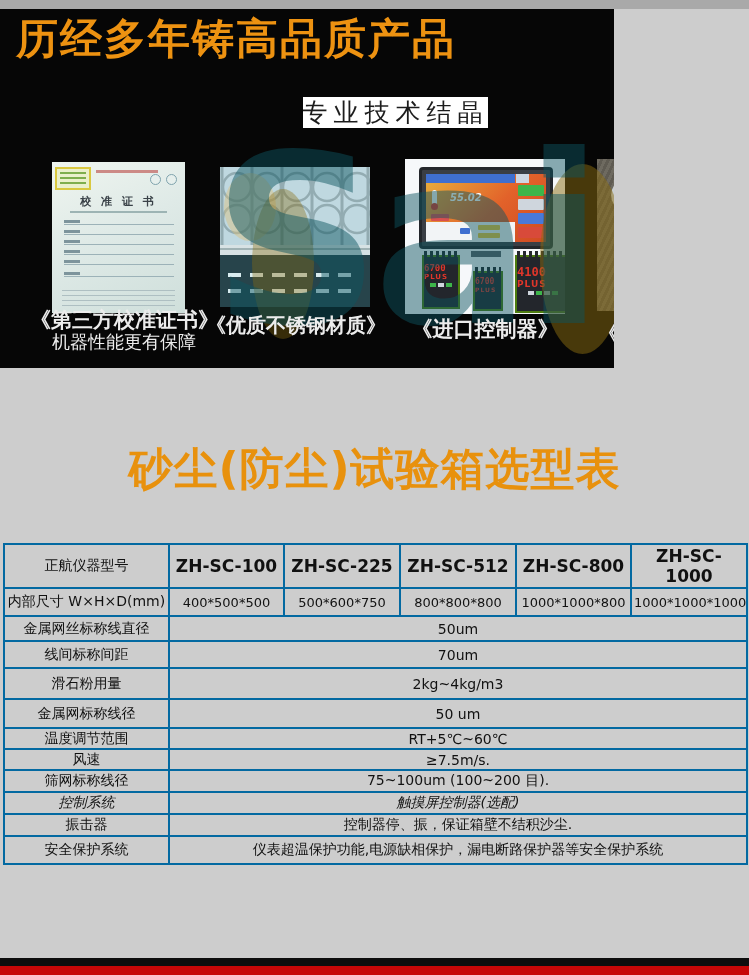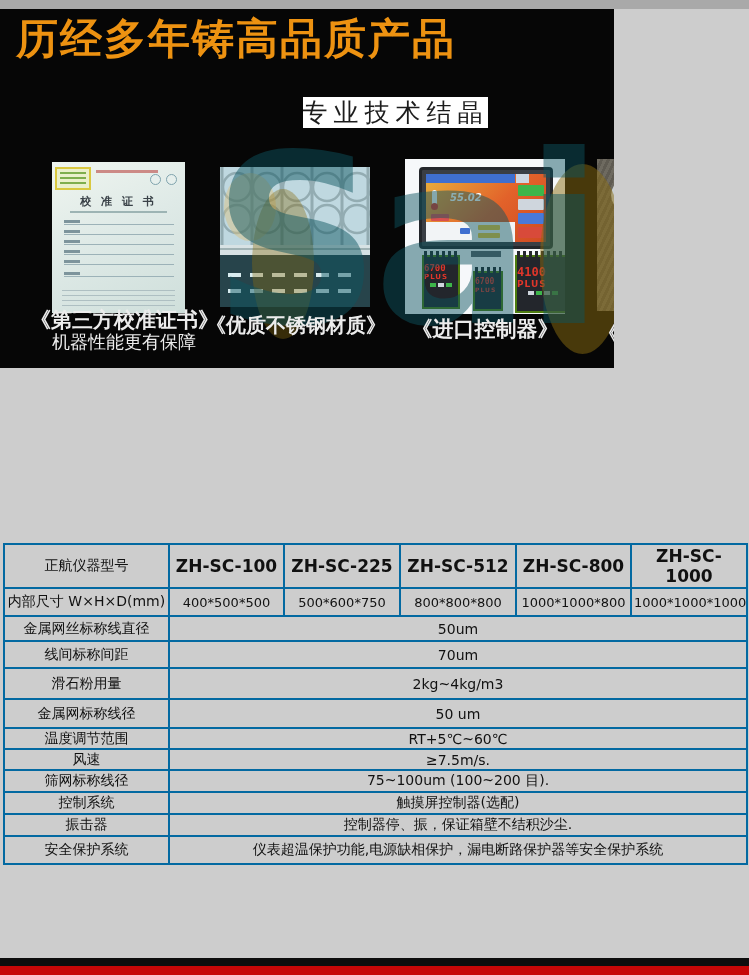--- a/index.html
+++ b/index.html
@@ -86,21 +86,21 @@
   td.szv { font-size:13px; }
   tr.rH  td { height:44px; }
   tr.r2  td { height:28px; }
   tr.r3  td { height:25px; }
   tr.r4  td { height:27px; }
   tr.r5  td { height:31px; }
   tr.r6  td { height:29px; }
   tr.r7  td { height:21px; }
   tr.r8  td { height:21px; }
   tr.r9  td { height:22px; }
-  tr.r10 td { height:22px; }
+  tr.r10 td { height:22px;font-style:italic; }
   tr.r11 td { height:22px; }
   tr.r12 td { height:28px; }
 
   
   .footer-black { position:absolute; left:0; top:958px; width:749px; height:8px; background:#0d0d0d; }
   .footer-red { position:absolute; left:0; top:966px; width:749px; height:9px; background:#c70707; }
 </style>
 </head>
 <body>
 
@@ -249,20 +249,21 @@
 
     <div class="watermark">Sailham</div>
 
     <div class="caption" style="left:30px; top:297px; width:176px; font-size:21px;">《第三方校准证书》</div>
     <div class="caption" style="left:36px; top:321px; width:176px; font-size:18px; font-weight:normal;">机器性能更有保障</div>
     <div class="caption" style="left:206px; top:303px; width:178px; font-size:20px;">《优质不锈钢材质》</div>
     <div class="caption" style="left:407px; top:306px; width:156px; font-size:21px;">《进口控制器》</div>
     <div class="caption" style="left:592px; top:311px; width:152px; font-size:20px;">《进口加热管》</div>
   </div>
 
+  <div class="section-title">砂尘(防尘)试验箱选型表</div>
 
   <table class="spec">
     <colgroup>
       <col style="width:165px">
         <col style="width:115px">
         <col style="width:116px">
       <col style="width:116px">
         <col style="width:115px">
         <col style="width:116px">
     </colgroup>

